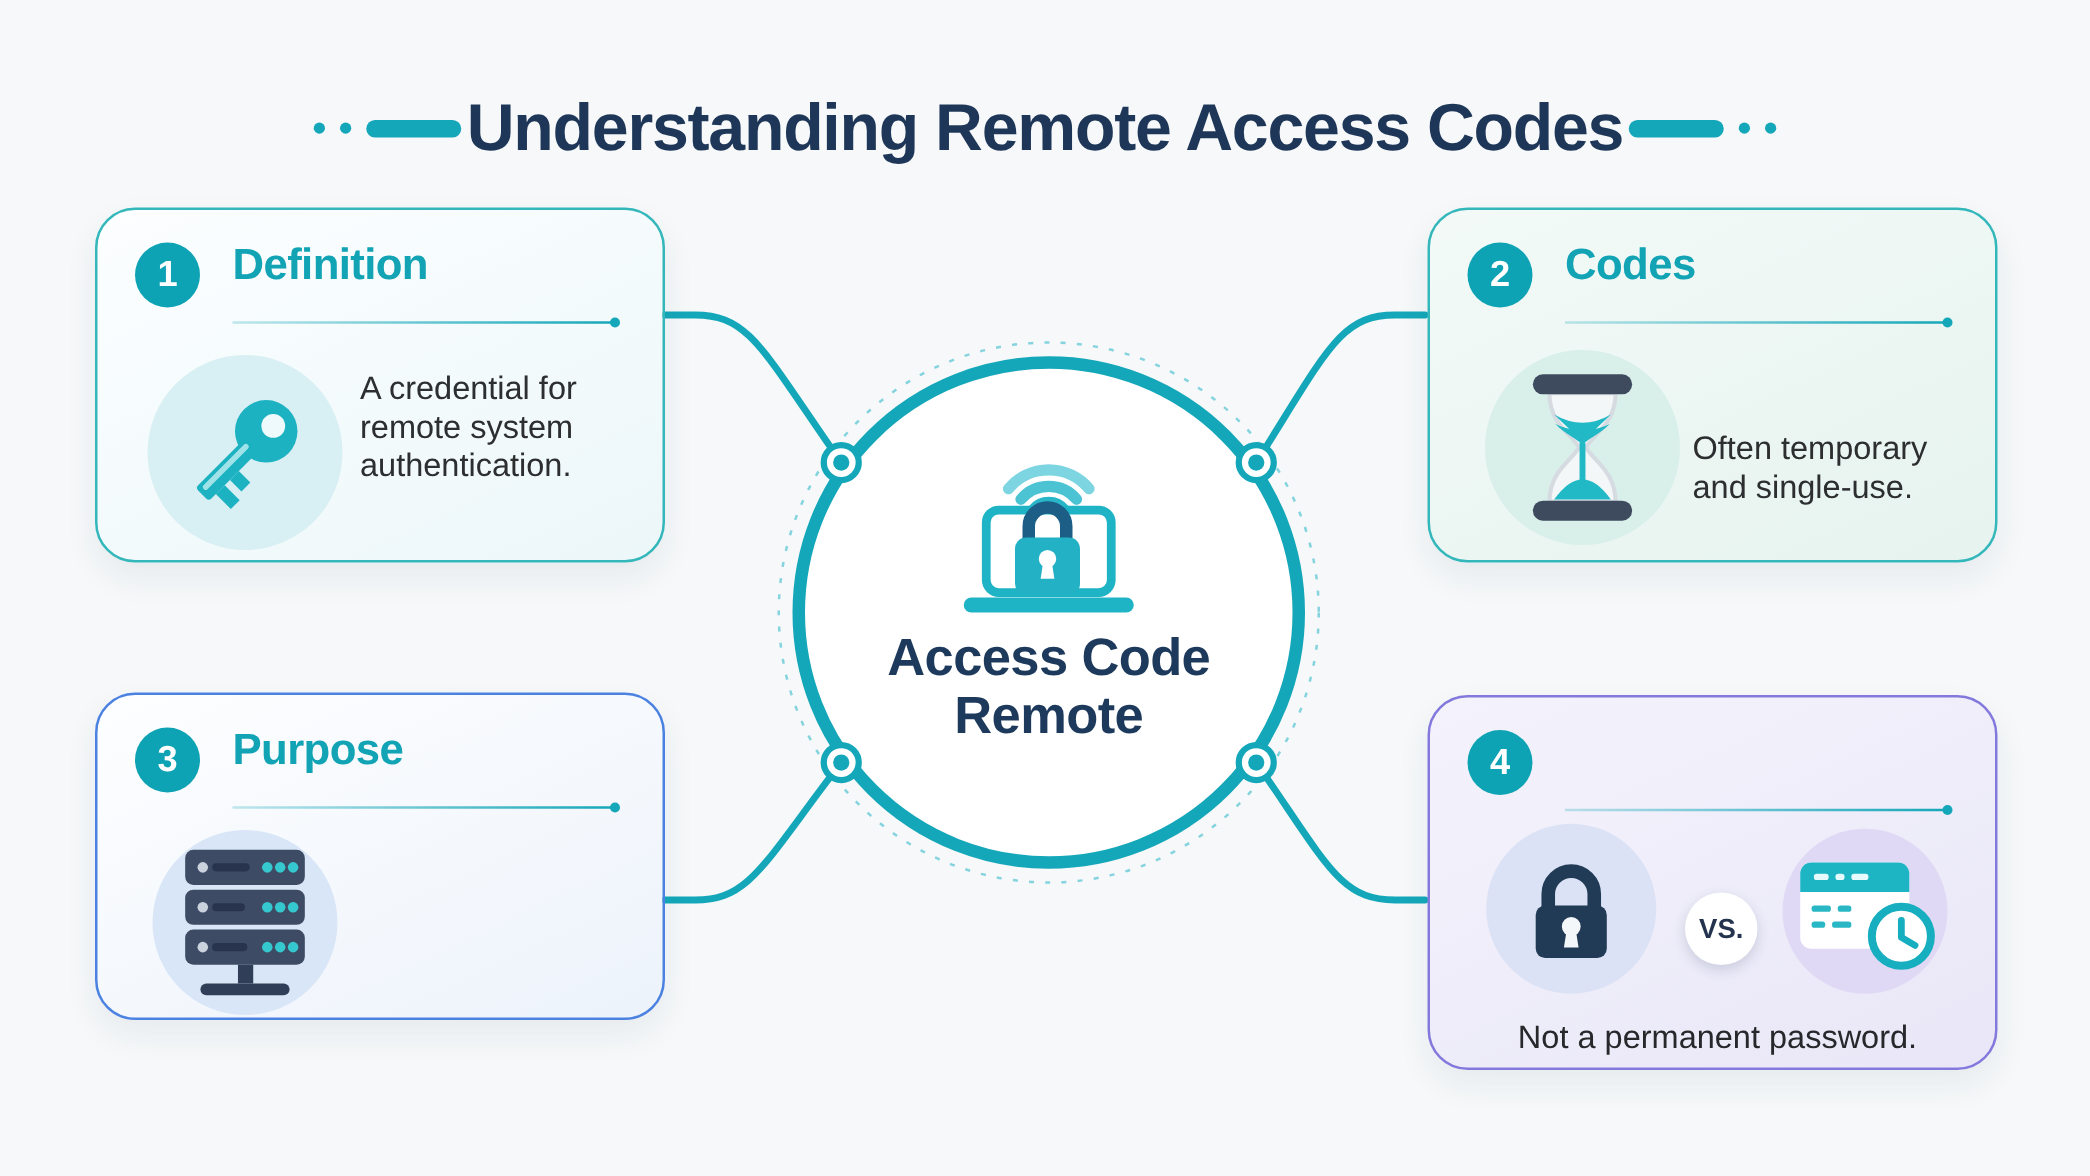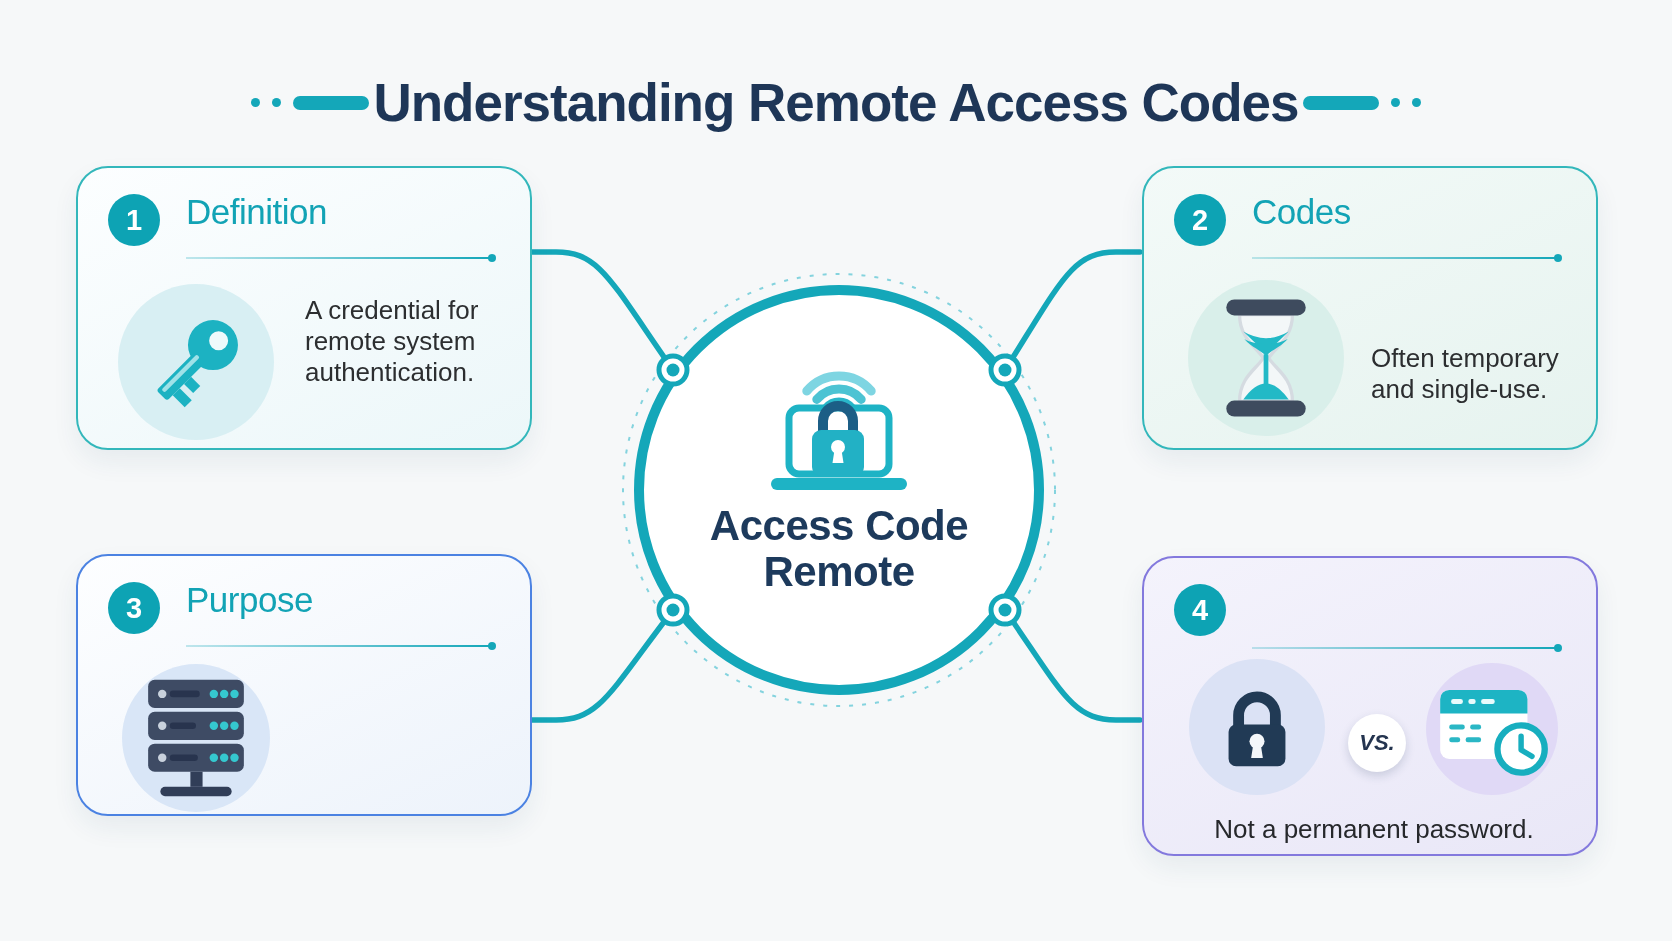--- a/index.html
+++ b/index.html
@@ -23,42 +23,42 @@
   .card-2{left:1142px;top:166px;width:456px;height:284px;border:2px solid #33b7bb;
           background:linear-gradient(155deg,#f3faf8 0%,#e6f3ef 100%);}
   .card-3{left:76px;top:554px;width:456px;height:262px;border:2px solid #4b82e2;
           background:linear-gradient(155deg,#fdfeff 0%,#edf3fb 100%);}
   .card-4{left:1142px;top:556px;width:456px;height:300px;border:2px solid #8379dd;
           background:linear-gradient(155deg,#f4f3fc 0%,#e9e7f7 100%);}
 
   .num{position:absolute;left:30px;top:26px;width:52px;height:52px;border-radius:50%;
        background:#0da3b4;color:#fff;font-size:29px;font-weight:800;
        display:flex;align-items:center;justify-content:center;}
-  .heading{position:absolute;left:108px;top:24px;margin:0;font-size:35px;font-weight:400;color:#12a3b5;letter-spacing:-.5px;}
+  .heading{position:absolute;left:108px;top:24px;margin:0;font-size:35px;font-weight:700;color:#12a3b5;letter-spacing:-.5px;}
   .rule{position:absolute;left:108px;top:89px;width:306px;height:2px;
         background:linear-gradient(90deg,rgba(20,167,185,.25),#14a7b9);}
   .rule-dot{position:absolute;right:-4px;top:-3px;width:8px;height:8px;border-radius:50%;background:#14a7b9;}
 
   .icon-circle{position:absolute;border-radius:50%;display:flex;align-items:center;justify-content:center;}
   .card-1 .icon-circle{left:40px;top:116px;width:156px;height:156px;background:#d8eff3;}
   .card-2 .icon-circle{left:44px;top:112px;width:156px;height:156px;background:#d9efea;}
   .card-3 .icon-circle{left:44px;top:108px;width:148px;height:148px;background:#d9e6f7;}
 
-  .body-text{position:absolute;left:227px;width:236px;margin:0;font-size:26px;line-height:31px;color:#2c2e30;}
+  .body-text{position:absolute;left:210px;width:236px;margin:0;font-size:26px;line-height:31px;color:#2c2e30;}
   .card-1 .body-text{top:127px;}
   .card-2 .body-text{top:155px;margin-top:20px;}
   .card-3 .body-text{top:158px;}
 
   
   .cmp-circle{position:absolute;border-radius:50%;display:flex;align-items:center;justify-content:center;}
   .cmp-lock{left:45px;top:101px;width:136px;height:136px;background:#dbe2f5;}
   .cmp-sched{left:282px;top:105px;width:132px;height:132px;background:#e0d9f6;}
   .vs-badge{position:absolute;left:204px;top:156px;width:58px;height:58px;border-radius:50%;background:#ffffff;
             box-shadow:0 4px 10px rgba(40,60,100,.18);display:flex;align-items:center;justify-content:center;
-            font-size:22px;font-weight:800;color:#24344f;font-style:italic;}
+            font-size:22px;font-weight:800;color:#24344f;}
   .caption{position:absolute;left:0;top:252px;width:100%;margin:4px;text-align:center;
            font-size:26px;color:#26282b;}
 
   
   .center-label{position:absolute;left:639px;top:503px;width:400px;text-align:center;
                 font-size:42px;line-height:46px;font-weight:800;color:#1d3a5c;letter-spacing:-.5px;}
   .center-label span{display:block;}
 
   :root{--teal:#14a7b9;}
 </style>

